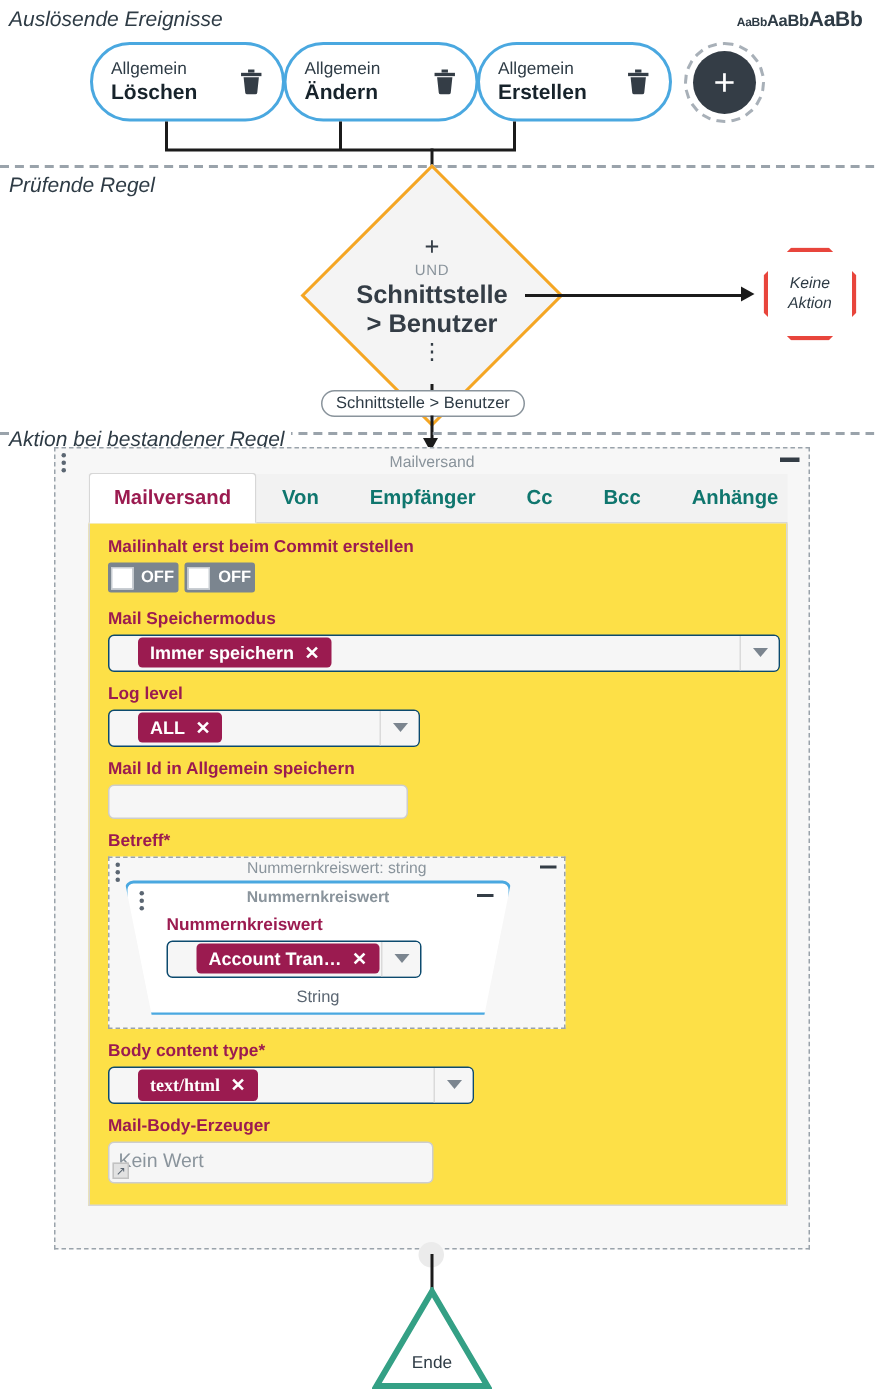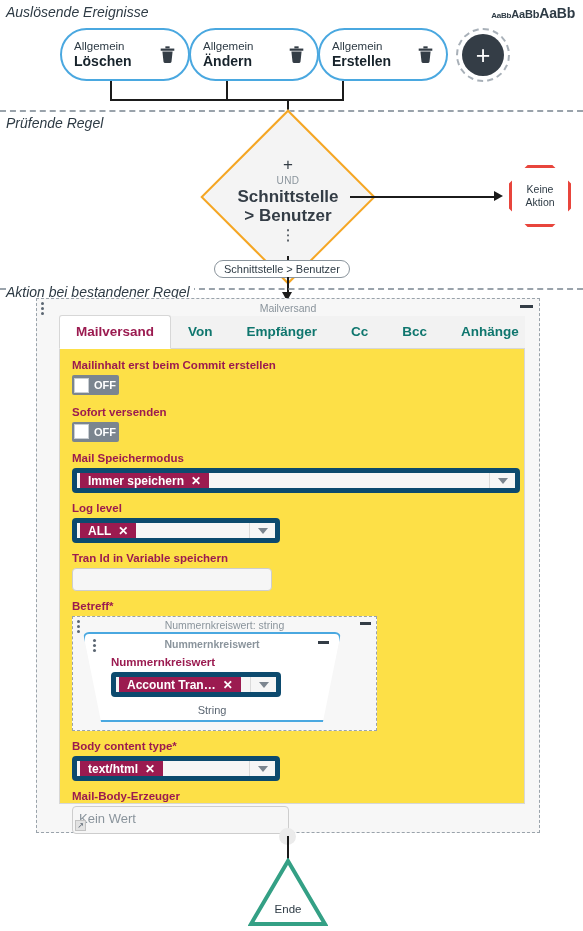--- a/index.html
+++ b/index.html
@@ -122,21 +122,21 @@
   }
   .dia-dots { font-size: 15px; color: #343d46; line-height: .6; margin-top: 5px;}
 
   
   .octagon {
     position: absolute;
     width: 62px; height: 62px;
     background: #ffffff;
     border: 3.5px solid #e8453c;
     clip-path: polygon(30% 0,70% 0,100% 30%,100% 70%,70% 100%,30% 100%,0 70%,0 30%);
-    display: flex; align-items: center; justify-content: center;
+    display: flex; align-items: center; justify-content: center; font-style: italic;
   }
   .octagon-in {
     width: 100%; height: 100%;
     background: #ffffff;
     display: flex; align-items: center; justify-content: center;
     text-align: center; font-size: 10.5px; color: #2e3b45; line-height: 1.2;
   }
 
   
   .edge-chip {
@@ -226,24 +226,25 @@
     border: 1px solid #c9ced3;
   }
   .toggle .state {
     color: #ffffff; font-size: 11px; font-weight: bold;
     margin-left: 5px;
   }
 
   .select {
     display: flex; align-items: center;
     background: #f6f6f6;
-    border: 5px solid #0c4a6e;
+    border: 1px solid #0c4a6e;
     border-radius: 4px;
     height: 25px;
     overflow: hidden;
+    padding-left: 16px;
   }
   .select .chips { flex: 1 1 auto; display: flex; align-items: center; padding-left: 3px;}
   .chip {
     background: #9b1b50; color: #ffffff;
     font-size: 12px; font-weight: bold;
     border-radius: 3px;
     padding: 3px 8px;
     display: inline-flex; align-items: center;
     white-space: nowrap;
   }
@@ -444,21 +445,20 @@
       <div class="tabpane" style="height:455px;">
 
         
         <div class="field-label">Mailinhalt erst beim Commit erstellen</div>
         <div class="toggle">
           <div class="knob"></div>
           <div class="state">OFF</div>
         </div>
 
         
-        <div class="field-label sub">Sofort versenden</div>
         <div class="toggle">
           <div class="knob"></div>
           <div class="state">OFF</div>
         </div>
 
         
         <div class="field-label sub">Mail Speichermodus</div>
         <div class="select" style="width:448px;">
           <div class="chips">
             <span class="chip">
@@ -479,21 +479,21 @@
               <span>ALL</span>
               <span class="x">✕</span>
             </span>
           </div>
           <div class="caret-box">
               <i class="caret"></i>
             </div>
         </div>
 
         
-        <div class="field-label sub">Tran Id in Variable speichern</div>
+        <div class="field-label sub">Mail Id in Allgemein speichern</div>
         <div class="textinput" style="width:200px;"></div>
 
         
         <div class="field-label sub">
           <span>Betreff</span><span class="star">*</span>
         </div>
 
         <div class="subpanel" style="width:305px; height:115px;">
           <div class="sub-head">
             <div class="grip">
@@ -534,21 +534,21 @@
 
               <div class="trap-footer">String</div>
             </div>
           </div>
         </div>
 
         
         <div class="field-label sub">
           <span>Body content type</span><span class="star">*</span>
         </div>
-        <div class="select" style="width:208px;">
+        <div class="select" style="width:244px;font-family:Liberation Serif, serif;">
           <div class="chips">
             <span class="chip">
               <span>text/html</span>
               <span class="x">✕</span>
             </span>
           </div>
           <div class="caret-box">
               <i class="caret"></i>
             </div>
         </div>

